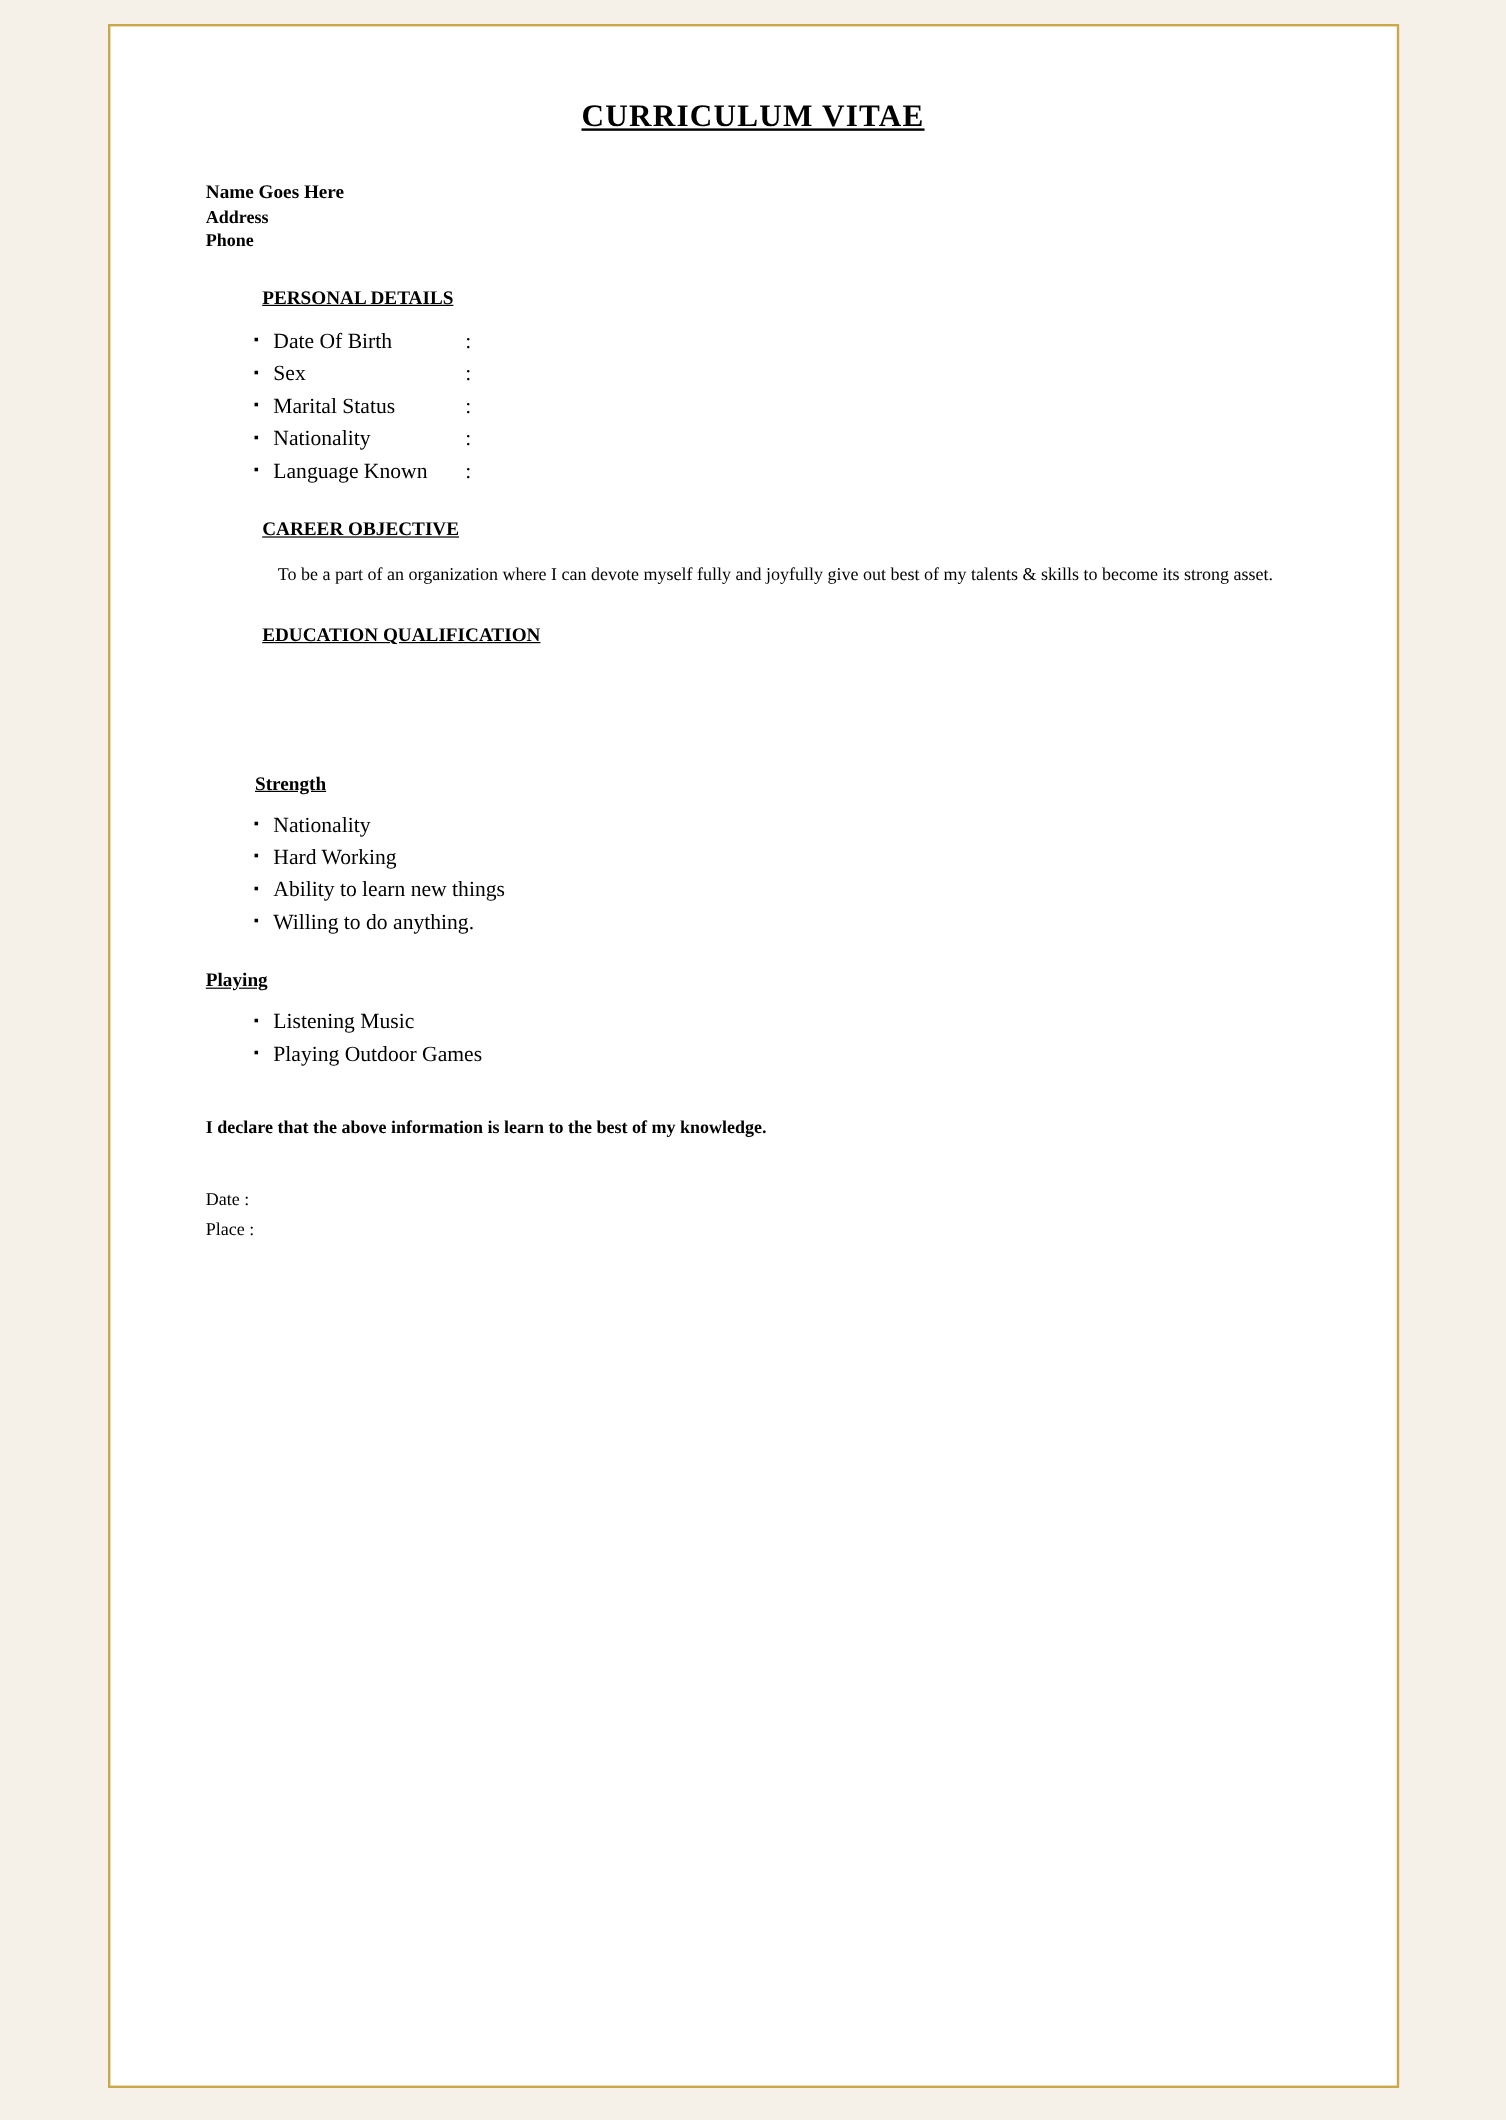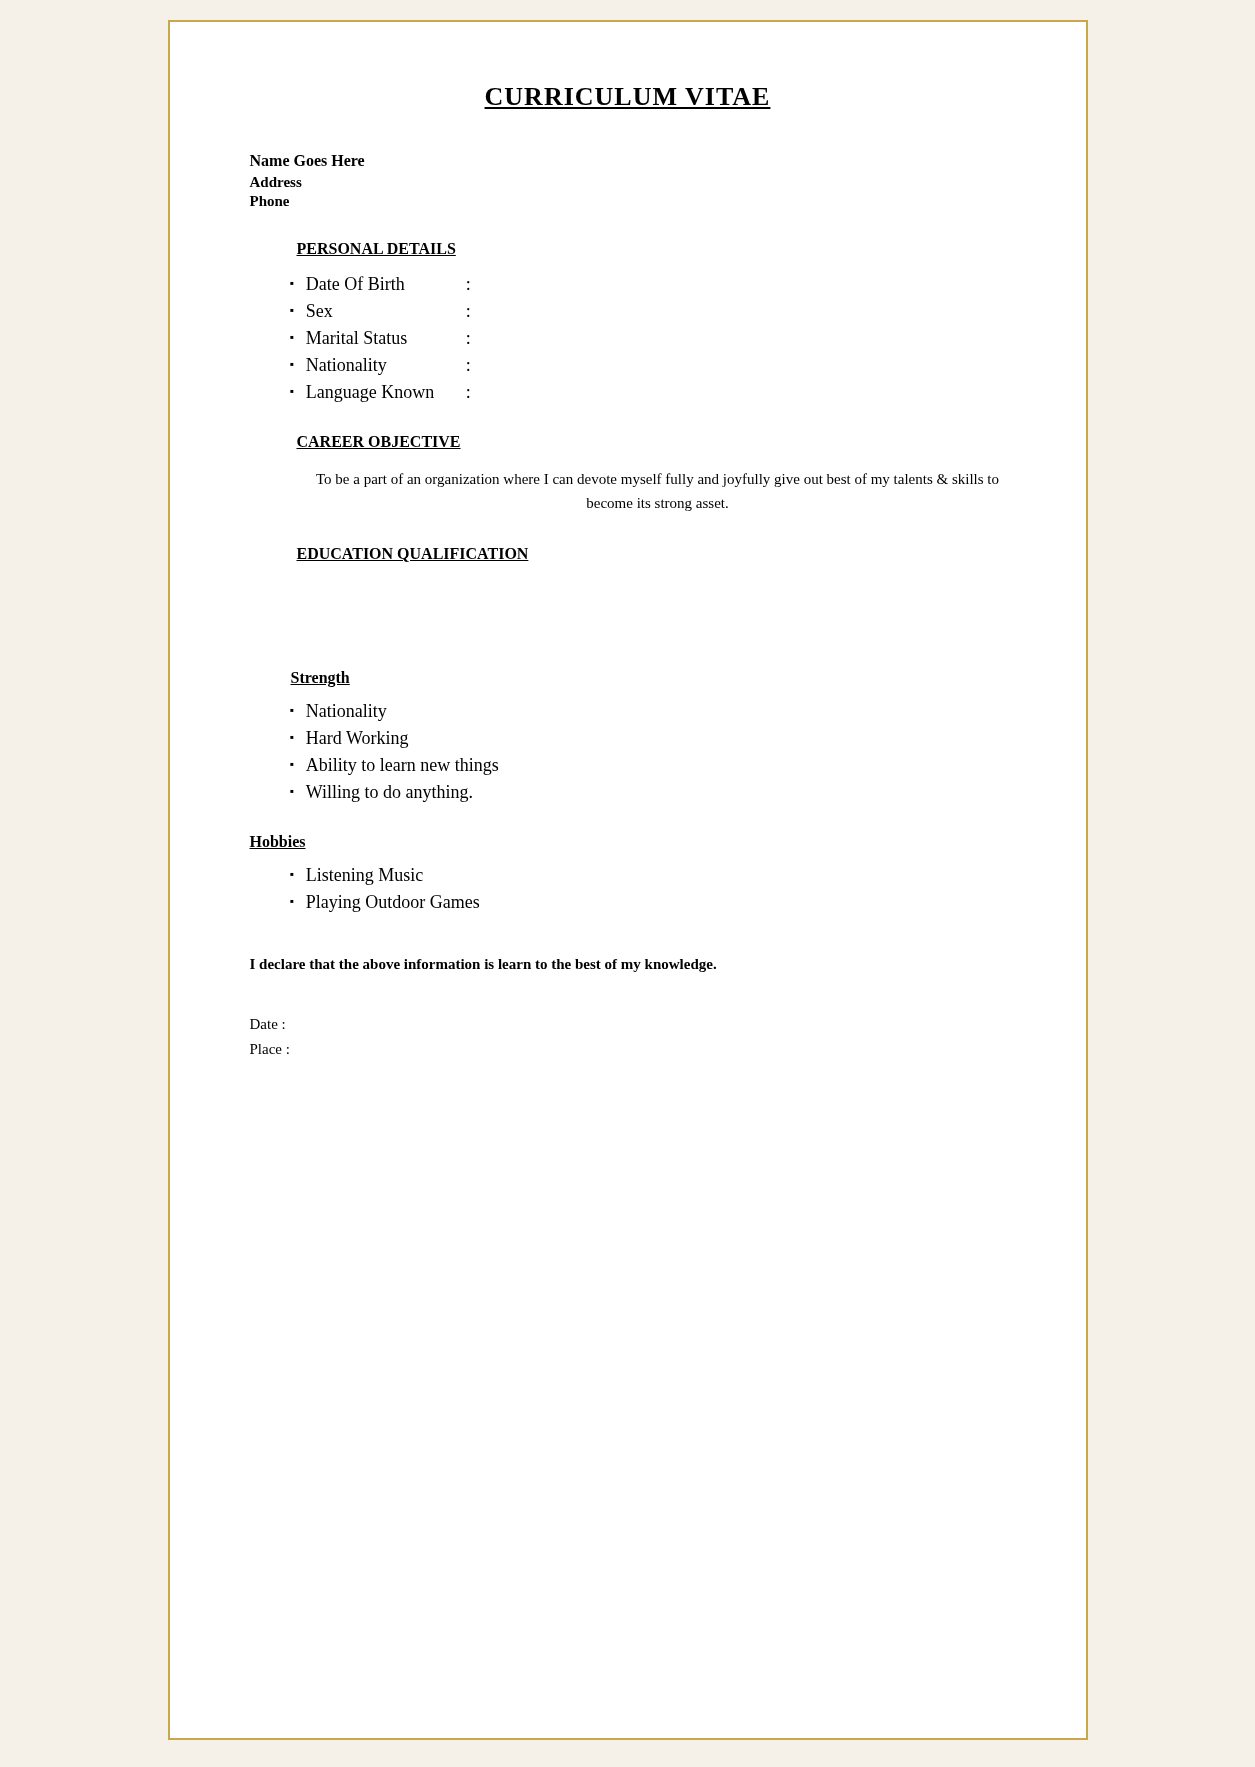--- a/index.html
+++ b/index.html
@@ -14,21 +14,21 @@
       justify-content: center;
       align-items: flex-start;
       min-height: 100vh;
       padding: 20px;
       font-family: 'Times New Roman', Times, serif;
     }
 
     .page-border {
       border: 2px solid #c8a84b;
       background: #ffffff;
-      width: 920px;
+      width: 1076px;
       min-height: 1720px;
       padding: 60px 80px 60px 80px;
       position: relative;
     }
 
     .page-title {
       text-align: center;
       font-size: 26px;
       font-weight: bold;
       text-decoration: underline;
@@ -90,21 +90,20 @@
 
     .bullet-item-colon {
       margin-right: 8px;
     }
 
     .career-objective-text {
       font-size: 15px;
       line-height: 1.6;
       padding-left: 60px;
       margin-bottom: 14px;
-      text-align: center;
     }
 
     .strength-subheading {
       font-size: 16px;
       font-weight: bold;
       text-decoration: underline;
       margin-top: 50px;
       margin-bottom: 14px;
       padding-left: 41px;
     }
@@ -203,21 +202,21 @@
       <li>
         <span>Ability to learn new things</span>
       </li>
       <li>
         <span>Willing to do anything.</span>
       </li>
     </ul>
   </div>
 
   <div>
-    <div class="hobbies-subheading">Hobbies</div>
+    <div class="hobbies-subheading">Playing</div>
     <ul class="bullet-list">
       <li>
         <span>Listening Music</span>
       </li>
       <li>
         <span>Playing Outdoor Games</span>
       </li>
     </ul>
   </div>
 

